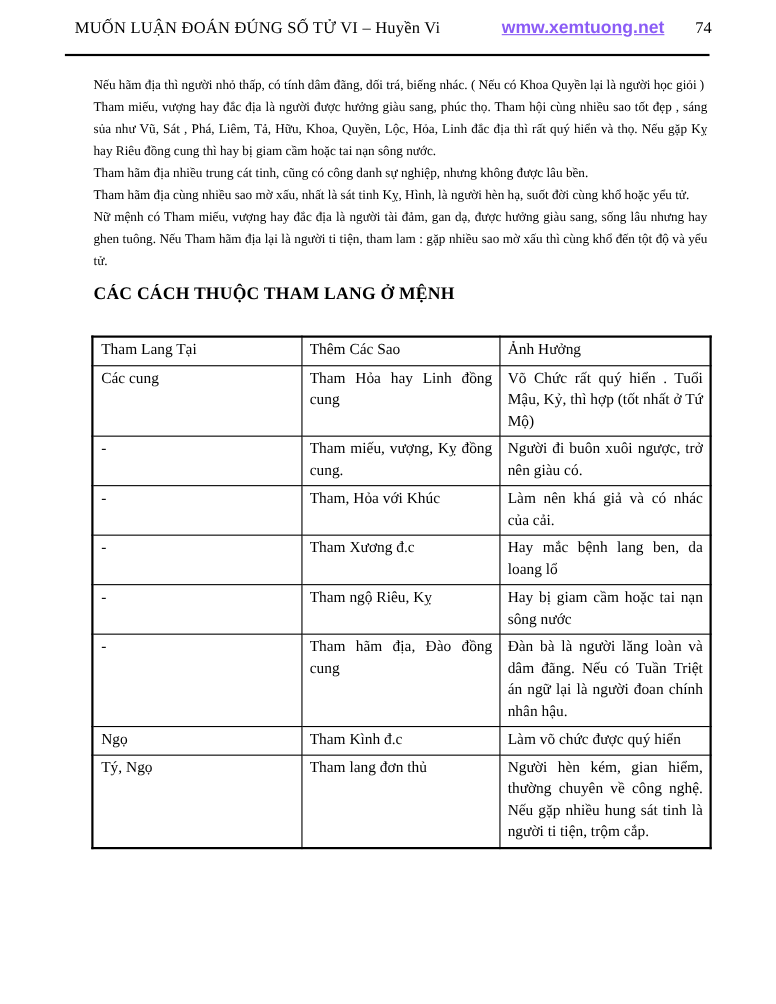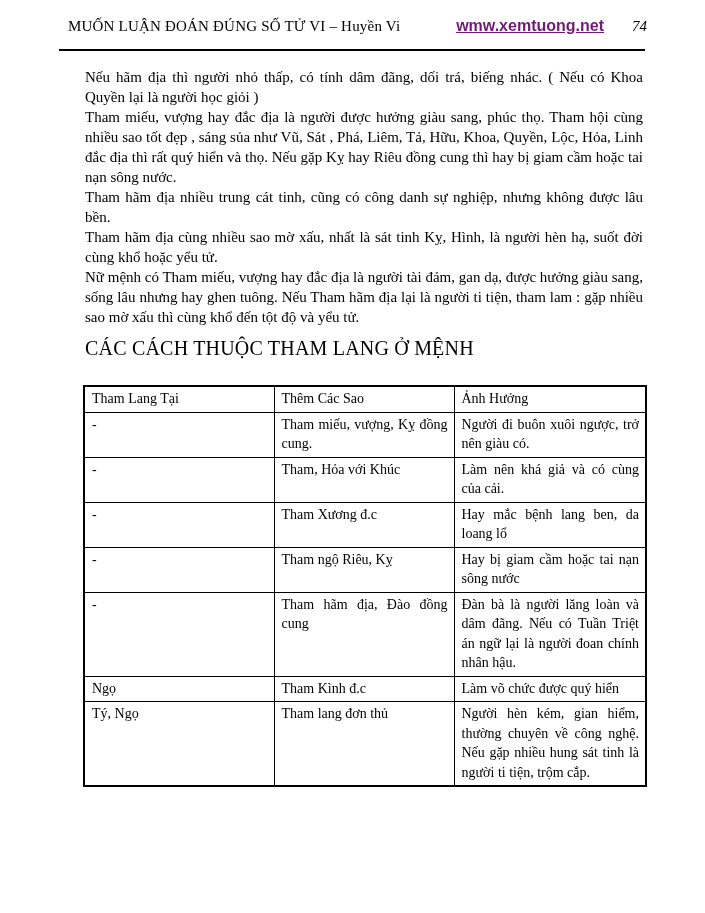--- a/index.html
+++ b/index.html
@@ -20,45 +20,45 @@
     margin: 16px 58px 0 68px;
     font-size: 15px;
     line-height: 20px;
     white-space: nowrap;
   }
   .header-title { flex: 1 1 auto; letter-spacing: 0.2px; }
   .header-link {
     font-family: "Liberation Sans", sans-serif;
     font-weight: bold;
     font-size: 16px;
-    color: #701a75;
+    color: #8b5cf6;
     text-decoration: underline;
     margin-right: 28px;
     cursor: pointer;
   }
-  .page-number { font-size: 15px; font-style: italic; }
+  .page-number { font-size: 15px; }
   .header-rule {
     border: 0;
     border-top: 2px solid #000000;
     margin: 13px 60px 0 59px;
   }
   
   .content {
     margin: 16px 60px 0 83px;
     width: 562px;
   }
   .paragraphs { padding: 0 2px; }
   .paragraphs p {
-    font-size: 15px;
+    font-size: 12px;
     line-height: 20px;
     text-align: justify;
   }
   .section-heading {
-    font-size: 20px;
-    font-weight: normal;
+    font-size: 16px;
+    font-weight: bold;
     line-height: 26px;
     margin: 8px 0 0 2px;
     letter-spacing: 0.2px;
   }
   
   table.cach-table {
     margin-top: 24px;
     width: 562px;
     border-collapse: collapse;
     table-layout: fixed;
@@ -112,28 +112,33 @@
         </colgroup>
       <thead>
         <tr>
           <th>Tham Lang Tại</th>
           <th>Thêm Các Sao</th>
           <th>Ảnh Hưởng</th>
         </tr>
       </thead>
       <tbody>
         <tr>
+          <td>Các cung</td>
+          <td class="just">Tham Hỏa hay Linh đồng cung</td>
+          <td class="just">Võ Chức rất quý hiển . Tuổi Mậu, Kỷ, thì hợp (tốt nhất ở Tứ Mộ)</td>
+        </tr>
+        <tr>
           <td>-</td>
           <td class="just">Tham miếu, vượng, Kỵ đồng cung.</td>
           <td class="just">Người đi buôn xuôi ngược, trở nên giàu có.</td>
         </tr>
         <tr>
           <td>-</td>
           <td class="just">Tham, Hỏa với Khúc</td>
-          <td class="just">Làm nên khá giả và có cùng của cải.</td>
+          <td class="just">Làm nên khá giả và có nhác của cải.</td>
         </tr>
         <tr>
           <td>-</td>
           <td class="just">Tham Xương đ.c</td>
           <td class="just">Hay mắc bệnh lang ben, da loang lổ</td>
         </tr>
         <tr>
           <td>-</td>
           <td class="just">Tham ngộ Riêu, Kỵ</td>
           <td class="just">Hay bị giam cầm hoặc tai nạn sông nước</td>

